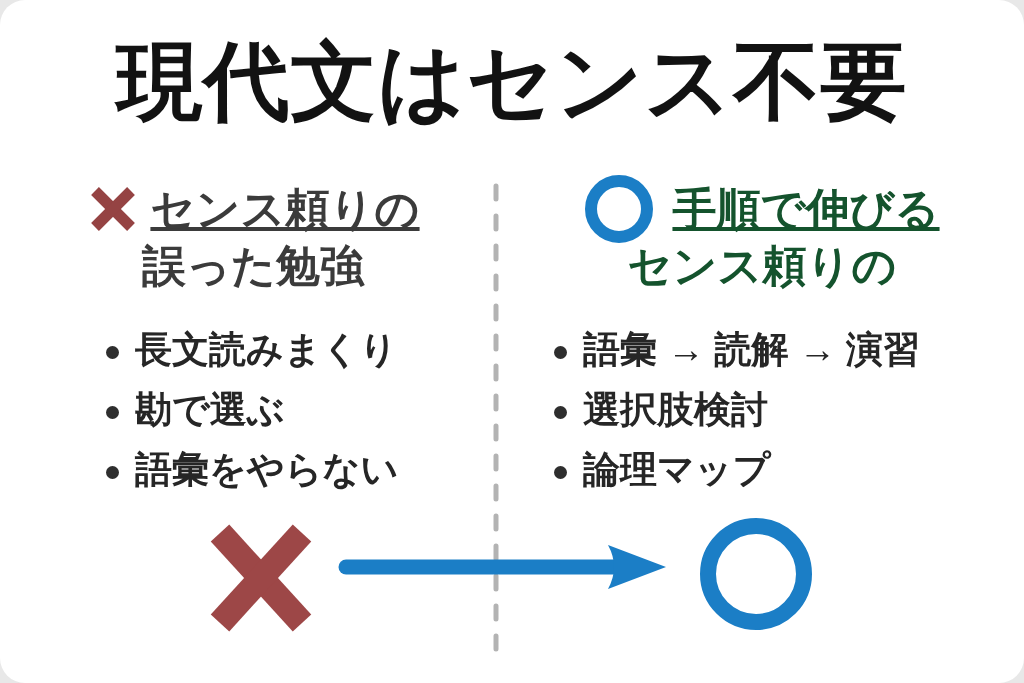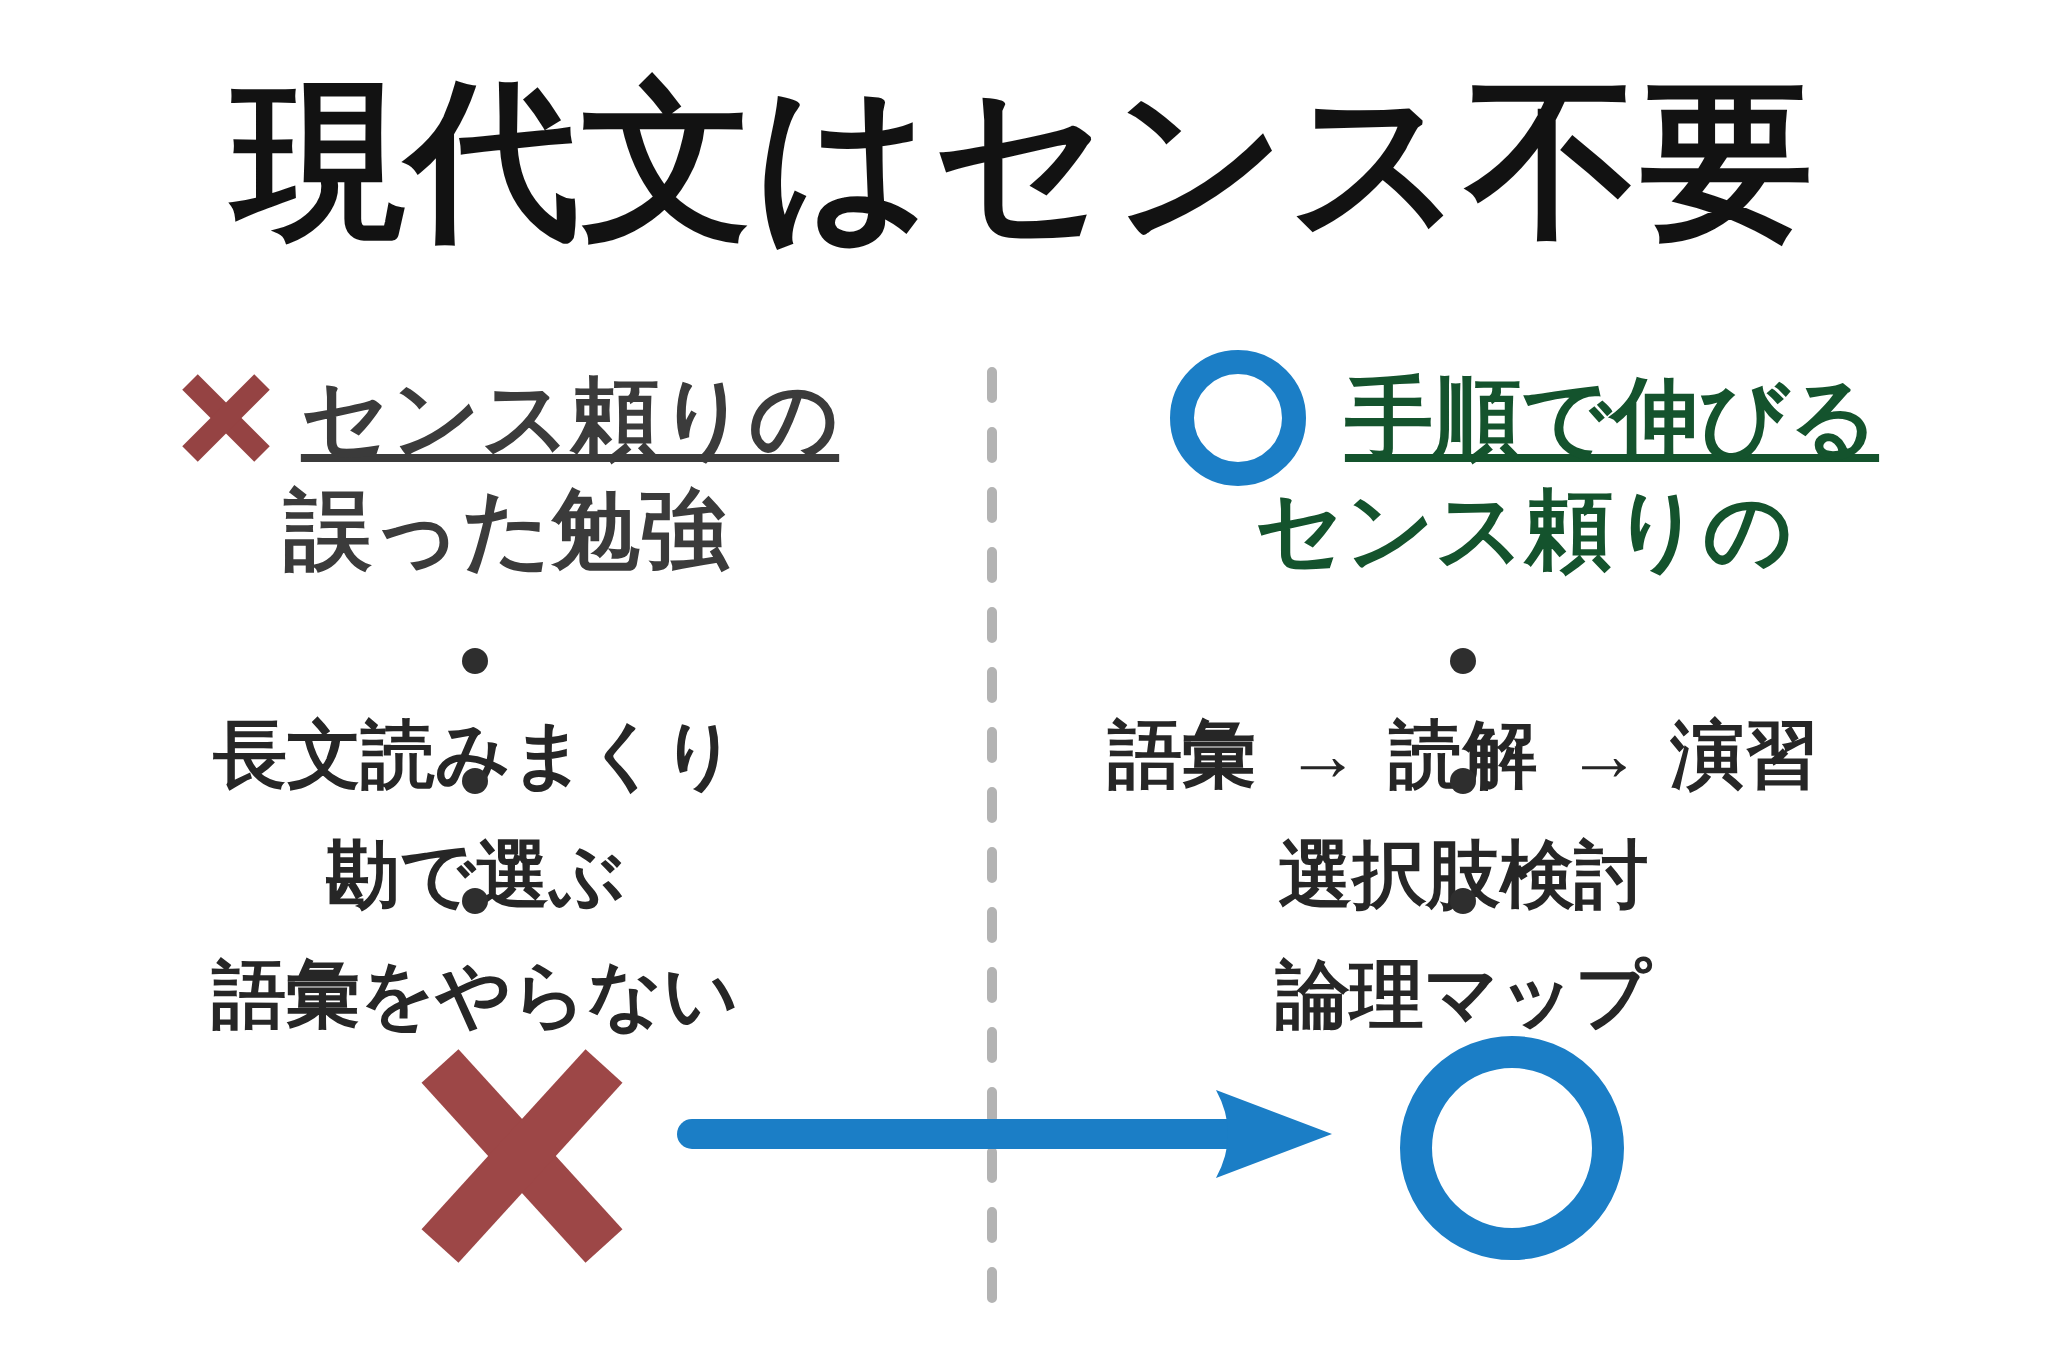--- a/index.html
+++ b/index.html
@@ -4,20 +4,21 @@
 <style>
   html, body { margin: 0; padding: 0; background: #e8e8e8; }
   .canvas {
     position: relative;
     width: 1024px;
     height: 683px;
     margin: 0 auto;
     background: #ffffff;
     overflow: hidden;
     font-family: "Liberation Sans", "DejaVu Sans", sans-serif;
+    border-radius: 25px;
   }
 
   .page-title {
     position: absolute;
     top: 26px;
     left: 0;
     width: 1024px;
     text-align: center;
     font-size: 86px;
     line-height: 110px;
@@ -66,31 +67,30 @@
   .heading-right .hline1 { gap: 18px; }
 
   .bullet-list {
     position: absolute;
     top: 320px;
     margin: 0;
     padding: 0;
     list-style: none;
   }
   .bullets-left  { left: 106px; }
-  .bullets-right { left: 554px; font-family: Liberation Mono, monospace; }
+  .bullets-right { left: 554px; }
   .bullet-list li {
     display: flex;
     align-items: center;
     gap: 16px;
     height: 60px;
     font-size: 37px;
     font-weight: 800;
     color: #262626;
     white-space: nowrap;
-    flex-direction: column;
   }
   .bullet-dot {
     width: 13px;
     height: 13px;
     border-radius: 50%;
     background: #2e2e2e;
     flex: 0 0 13px;
     margin-top: 4px;
   }
 

